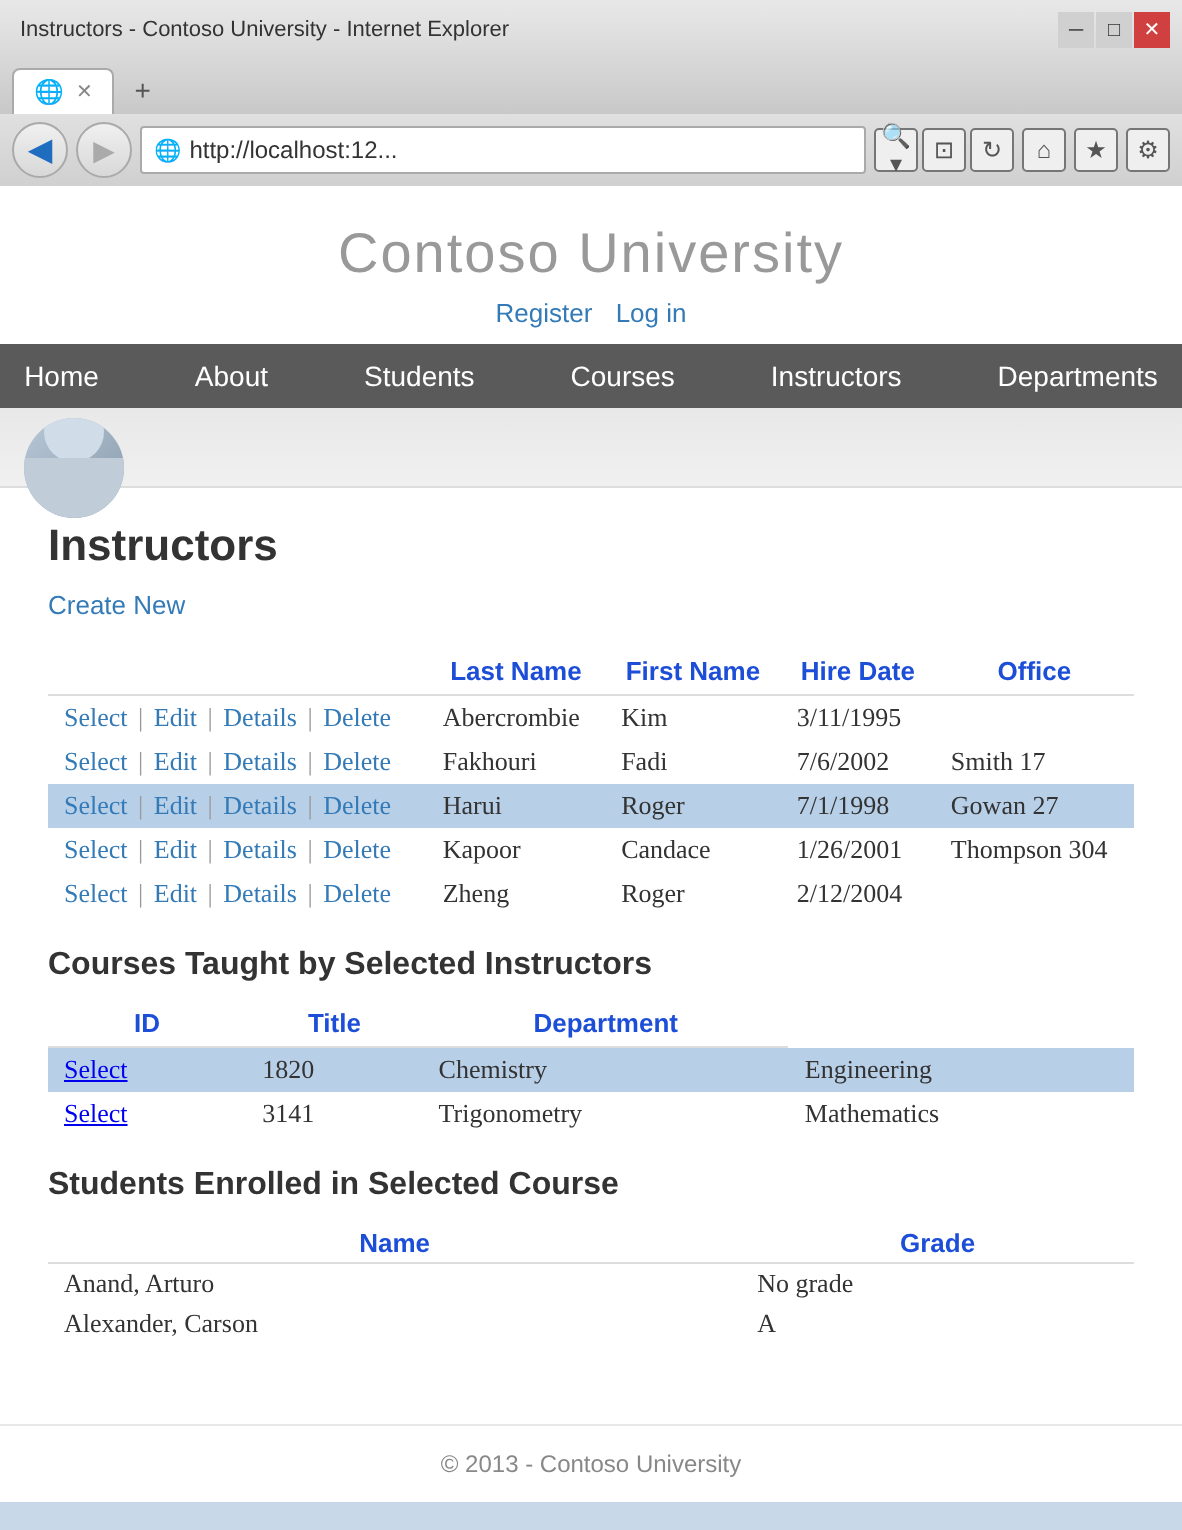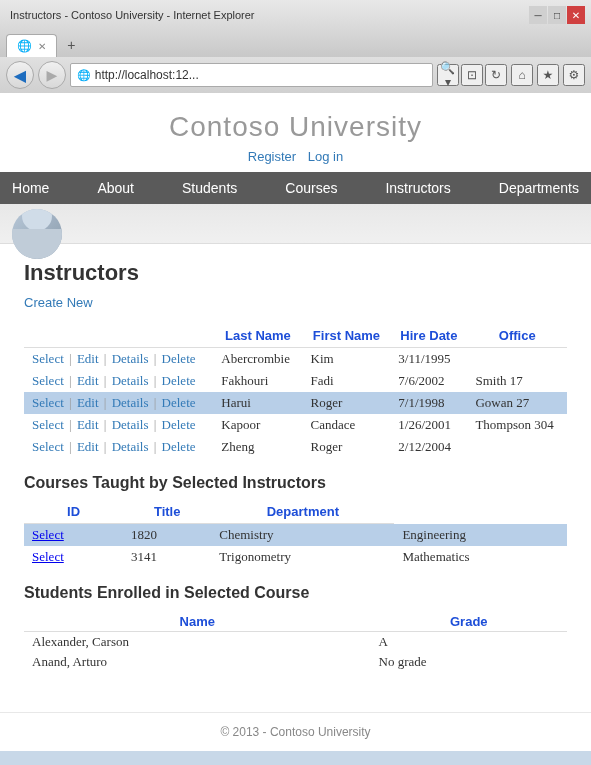--- a/index.html
+++ b/index.html
@@ -224,27 +224,27 @@
 
     <table class="students-table">
       <thead>
         <tr>
           <th>Name</th>
           <th>Grade</th>
         </tr>
       </thead>
       <tbody id="students-tbody">
       <tr>
+            <td>Anand, Arturo</td>
+            <td>No grade</td>
+          </tr>
+          <tr>
             <td>Alexander, Carson</td>
             <td>A</td>
           </tr>
-          <tr>
-            <td>Anand, Arturo</td>
-            <td>No grade</td>
-          </tr>
         </tbody>
     </table>
 
   </div>
 
   <div class="site-footer">
     <span>© 2013 - Contoso University</span>
   </div>
 
 </div>

